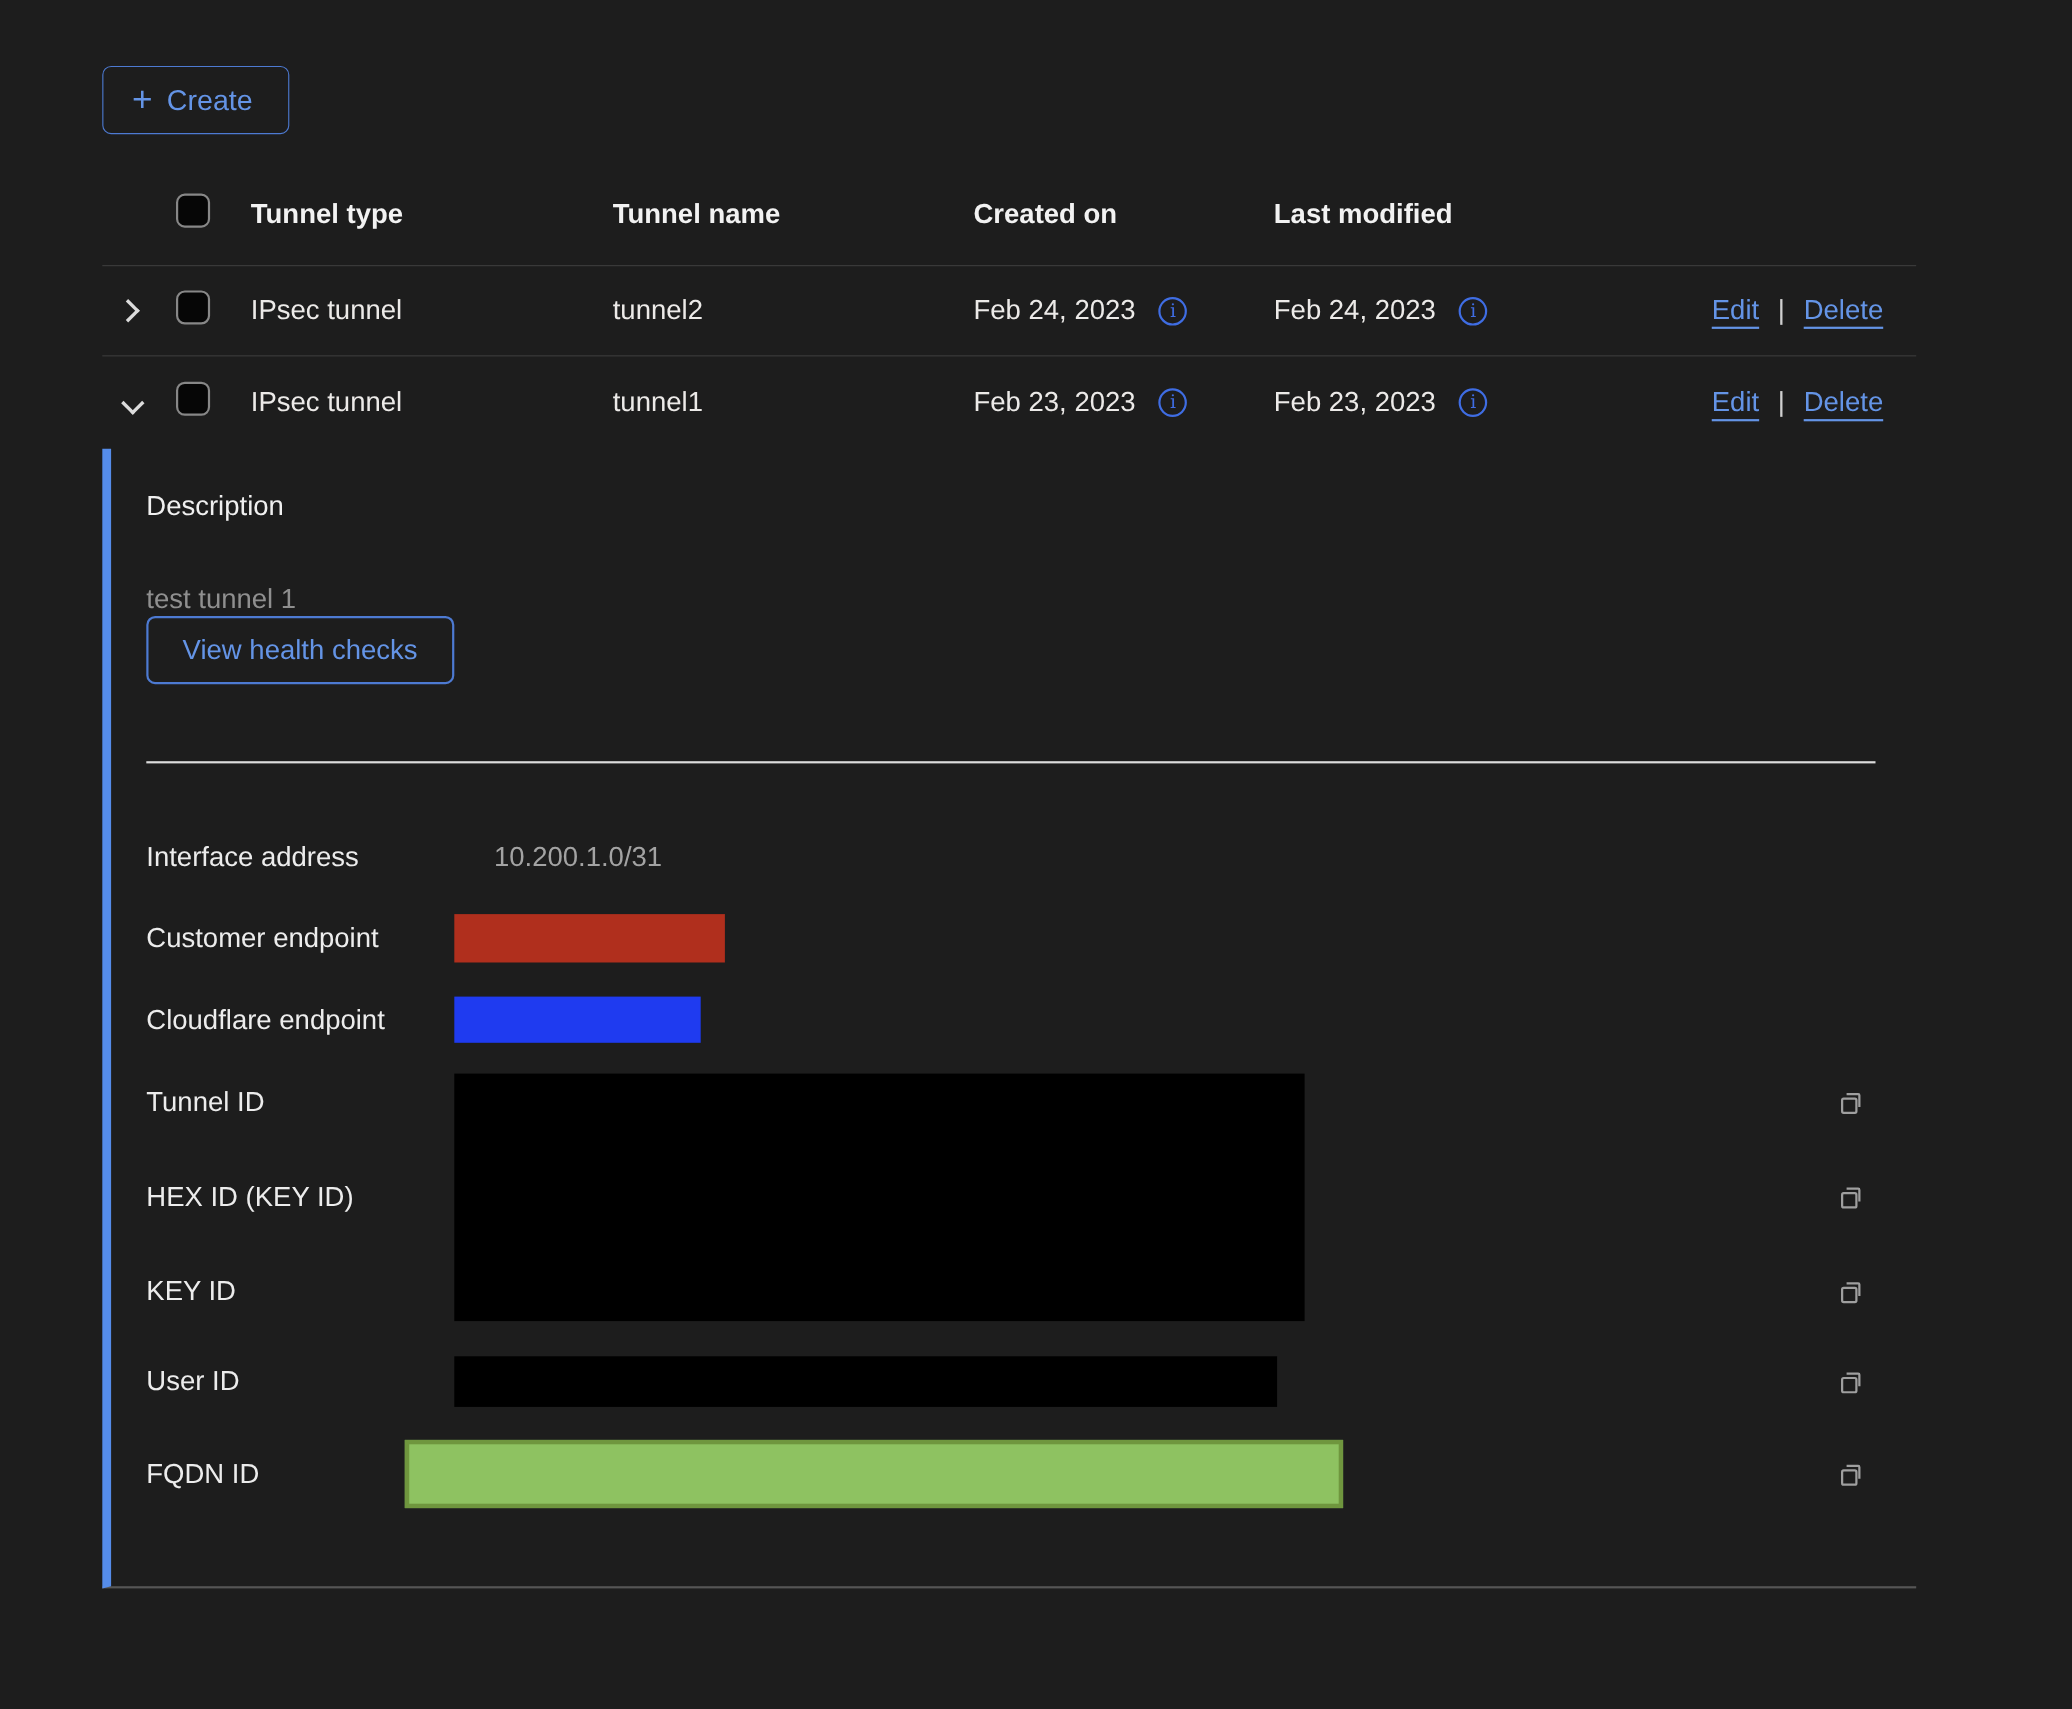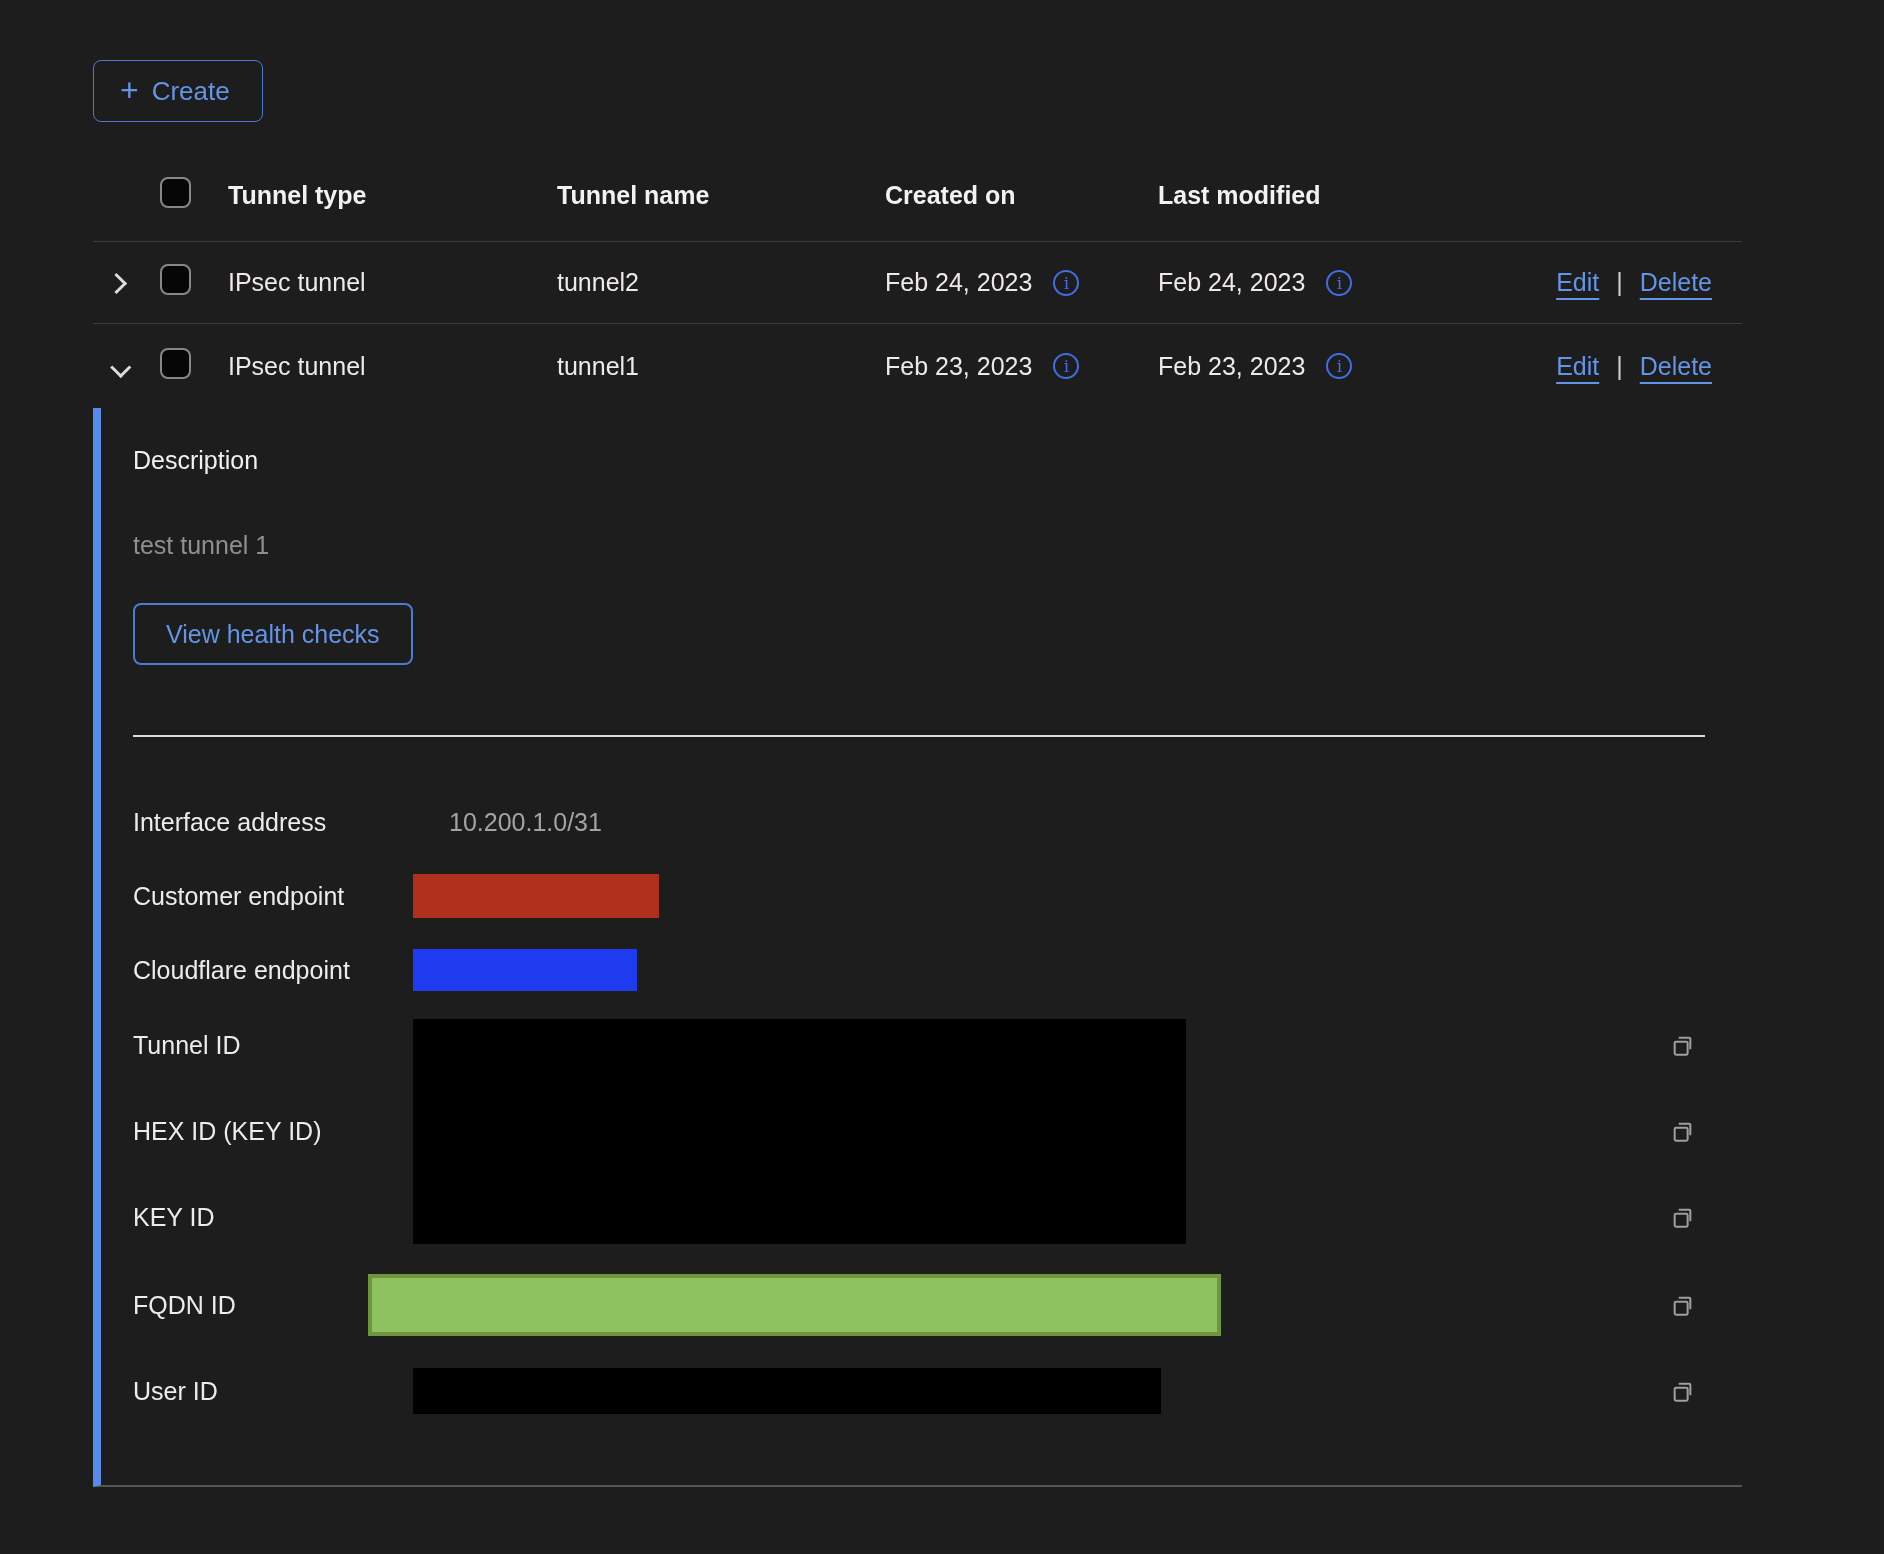--- a/index.html
+++ b/index.html
@@ -85,21 +85,21 @@
 
   
   .panel{
     border-left:8px solid var(--bar-blue);
     border-bottom:2px solid var(--panel-divider-bottom);
     padding:38px 0 71px 32px;
   }
   .desc-label{color:#f0f0f0;font-weight:500;}
   .desc-value{margin-top:56px;color:var(--muted);}
   .health-btn{
-    margin-top:43px;height:62px;padding:0 31px;
+    height:62px;padding:0 31px;
     background:transparent;border:2px solid var(--accent-border);border-radius:8px;
     color:var(--accent-blue);font-family:inherit;font-size:25px;cursor:pointer;
     display:inline-flex;align-items:center;
   }
   .panel-divider{margin-top:70px;width:1572px;height:2px;background:var(--panel-divider-light);}
 
   .frow{display:flex;align-items:center;}
   .flabel{width:280px;flex-shrink:0;color:#ececec;}
   .frow.interface{margin-top:70px;height:30px;gap:36px;}
   .fvalue{color:#a3a3a3;}
@@ -240,37 +240,37 @@
           </span>
           <span class="copy-icon">
             <svg width="27" height="27" viewBox="0 0 20 20" fill="none" stroke="#9f9f9f" stroke-width="1.5">
               <path d="M7.2 4.2 H15 Q15.8 4.2 15.8 5 V12.8"></path>
                 <rect x="4.2" y="7.2" width="9.6" height="9.6" rx="1"></rect>
             </svg>
           </span>
         </div>
       </div>
 
+      <div class="frow user">
+        <div class="flabel">User ID</div>
+        <div class="redact user-black"></div>
+        <span class="copy-icon row-copy">
+          <svg width="27" height="27" viewBox="0 0 20 20" fill="none" stroke="#9f9f9f" stroke-width="1.5">
+            <path d="M7.2 4.2 H15 Q15.8 4.2 15.8 5 V12.8"></path>
+              <rect x="4.2" y="7.2" width="9.6" height="9.6" rx="1"></rect>
+          </svg>
+        </span>
+      </div>
+
       <div class="frow fqdn">
         <div class="flabel">FQDN ID</div>
         <div class="redact green"></div>
         <span class="copy-icon row-copy">
           <svg width="27" height="27" viewBox="0 0 20 20" fill="none" stroke="#9f9f9f" stroke-width="1.5">
             <path d="M7.2 4.2 H15 Q15.8 4.2 15.8 5 V12.8"></path>
               <rect x="4.2" y="7.2" width="9.6" height="9.6" rx="1"></rect>
           </svg>
         </span>
       </div>
-
-      <div class="frow user">
-        <div class="flabel">User ID</div>
-        <div class="redact user-black"></div>
-        <span class="copy-icon row-copy">
-          <svg width="27" height="27" viewBox="0 0 20 20" fill="none" stroke="#9f9f9f" stroke-width="1.5">
-            <path d="M7.2 4.2 H15 Q15.8 4.2 15.8 5 V12.8"></path>
-              <rect x="4.2" y="7.2" width="9.6" height="9.6" rx="1"></rect>
-          </svg>
-        </span>
-      </div>
     </div>
 
   </div>
 </div>
 
 </body></html>

